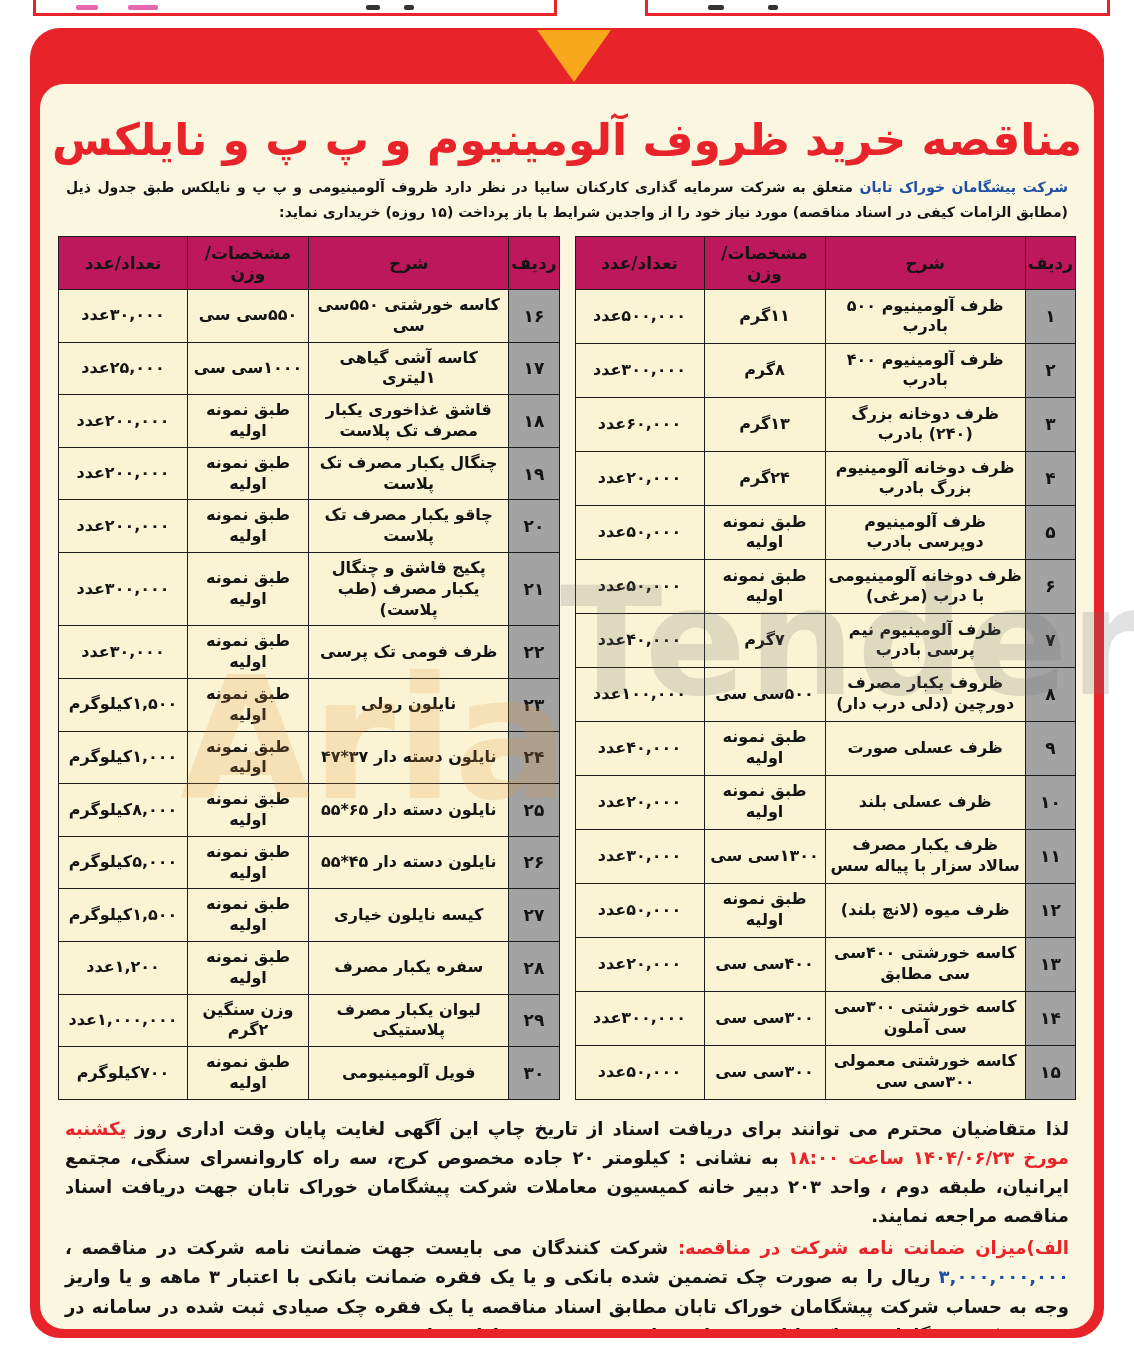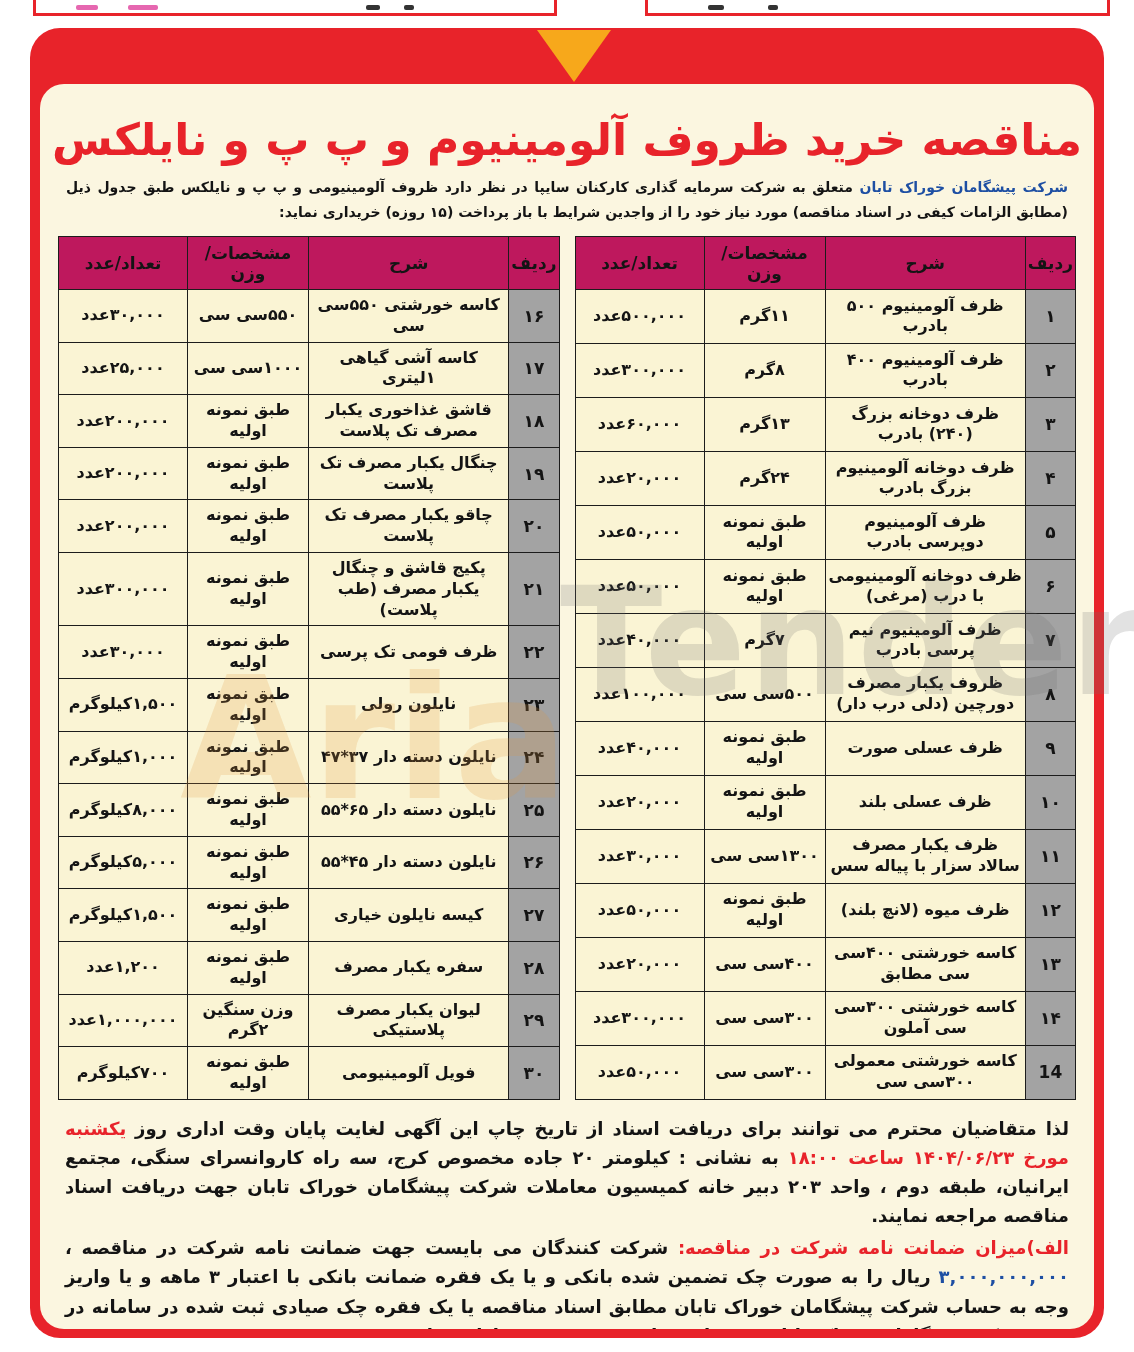--- a/index.html
+++ b/index.html
@@ -180,21 +180,21 @@
                 <td class="col-spec">۴۰۰سی سی</td>
                 <td class="col-qty">۲۰,۰۰۰عدد</td>
               </tr>
               <tr>
                 <td class="col-no">۱۴</td>
                 <td class="col-desc">کاسه خورشتی ۳۰۰سی سی آملون</td>
                 <td class="col-spec">۳۰۰سی سی</td>
                 <td class="col-qty">۳۰۰,۰۰۰عدد</td>
               </tr>
               <tr>
-                <td class="col-no">14</td>
+                <td class="col-no">۱۵</td>
                 <td class="col-desc">کاسه خورشتی معمولی ۳۰۰سی سی</td>
                 <td class="col-spec">۳۰۰سی سی</td>
                 <td class="col-qty">۵۰,۰۰۰عدد</td>
               </tr>
             </tbody>
         </table>
 
         <table>
           <colgroup>
               <col class="c-no">

